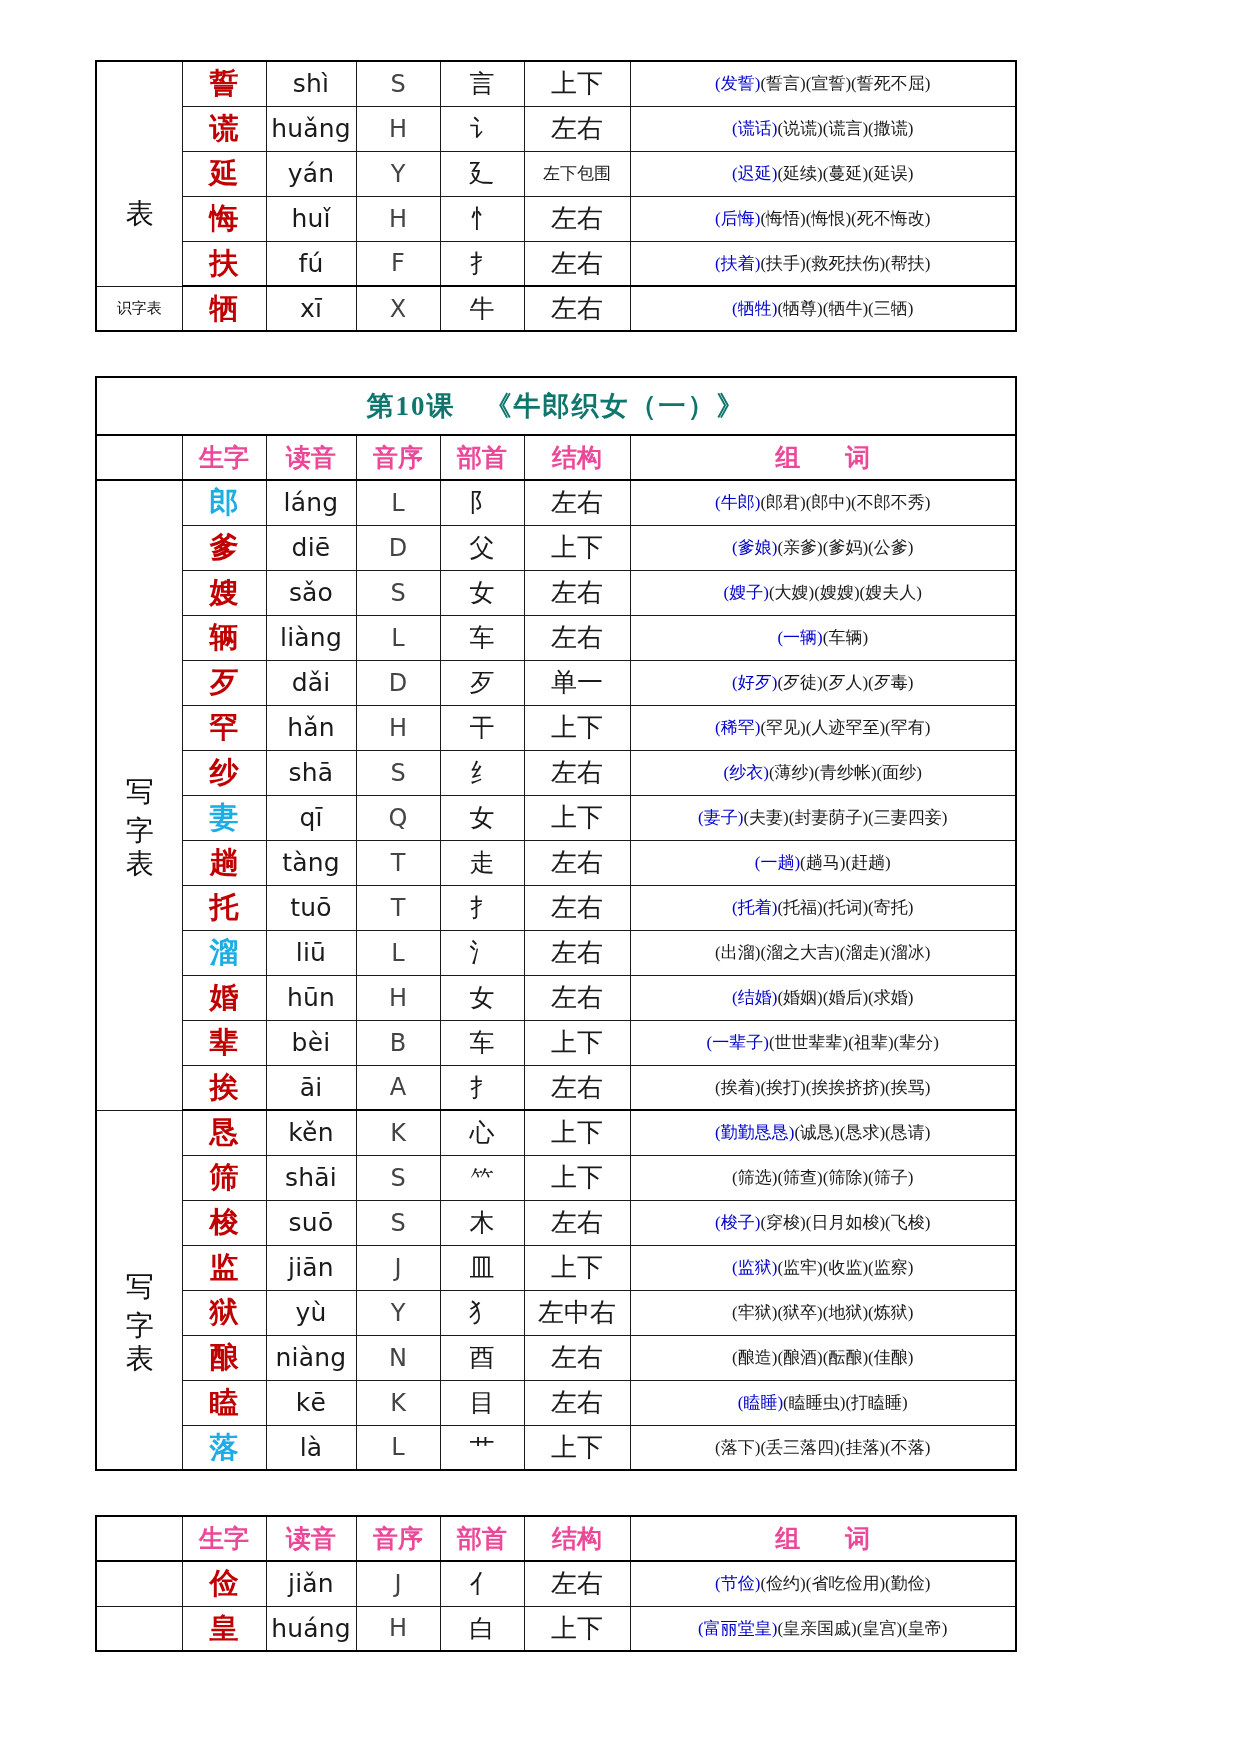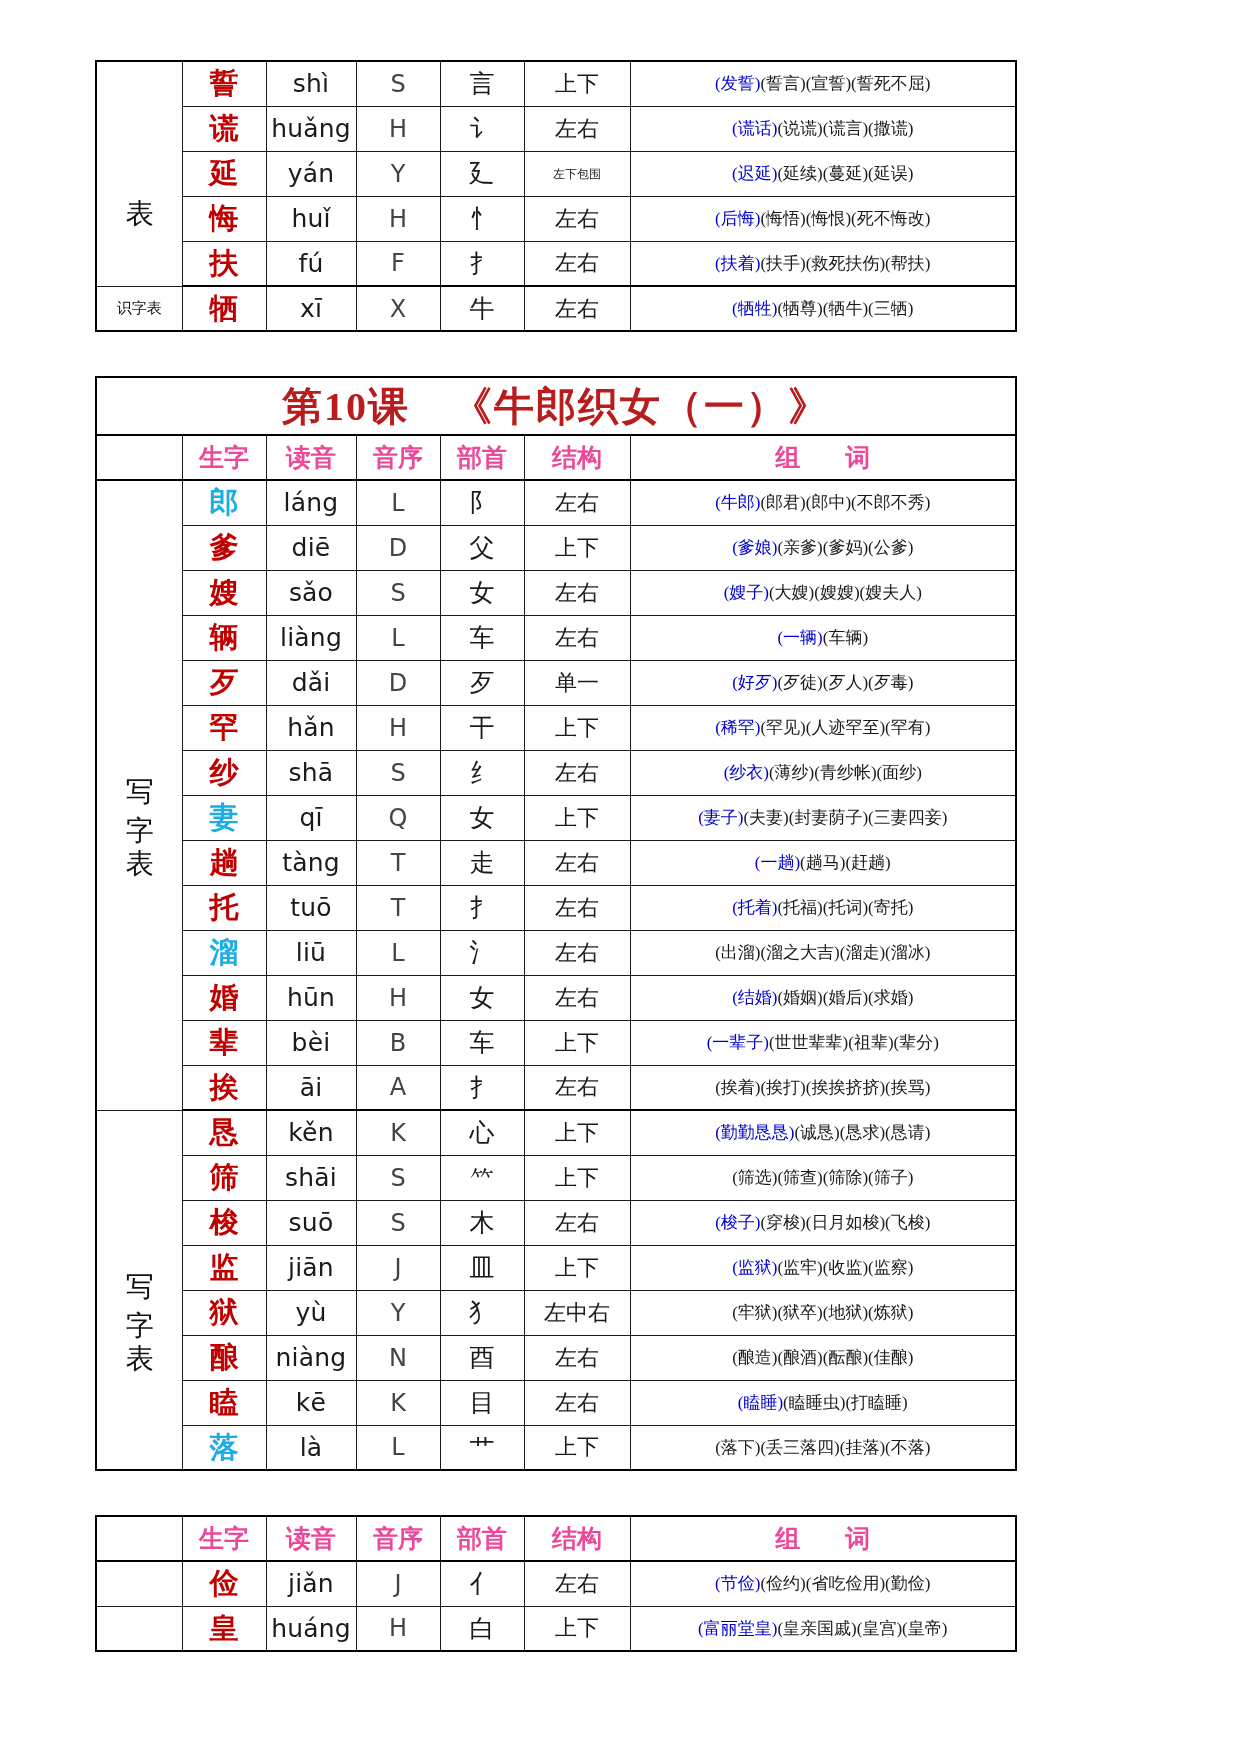--- a/index.html
+++ b/index.html
@@ -87,25 +87,25 @@
     font-size: 24px;
     color: #444;
   }
   .bushou {
     font-family: "Liberation Serif", "DejaVu Serif", serif;
     font-size: 25px;
     color: #1a1a1a;
   }
   .jiegou {
     font-family: "Liberation Serif", "DejaVu Serif", serif;
-    font-size: 22px;
+    font-size: 26px;
     color: #1a1a1a;
     white-space: nowrap;
   }
-  .jiegou.tiny { font-size: 12px; }
+  .jiegou.tiny { font-size: 17px; }
 
   .ci {
     font-family: "Liberation Serif", "DejaVu Serif", serif;
     font-size: 17px;
     color: #1a1a1a;
     white-space: nowrap;
     padding: 0 12px;
     display: block;
     text-align: center;
   }
@@ -115,23 +115,23 @@
     font-family: Liberation Mono, monospace;
     font-size: 25px;
     font-weight: bold;
     color: #ec4899;
   }
   .hdr.wide { letter-spacing: 10px; padding-left: 10px; }
 
   .lesson-title-cell { height: 56px; }
   .lesson-title {
     font-family: "Liberation Serif", "DejaVu Serif", serif;
-    font-size: 40px;
+    font-size: 27px;
     font-weight: bold;
-    color: #b91c1c;
+    color: #0f766e;
     letter-spacing: 2px;
   }
   .gap-md { height: 44px; }
 
   .footer {
     position: absolute;
     left: 0;
     right: 0;
     bottom: 58px;
     text-align: center;

